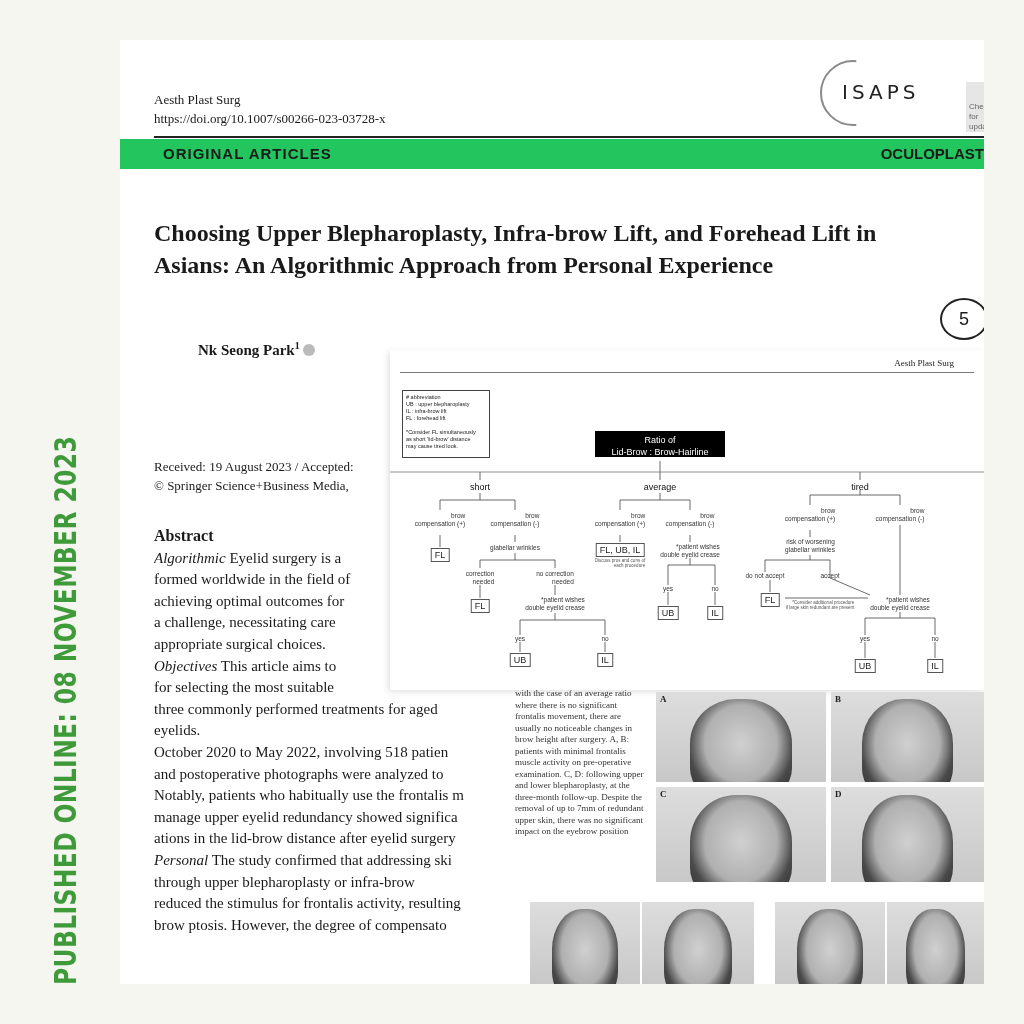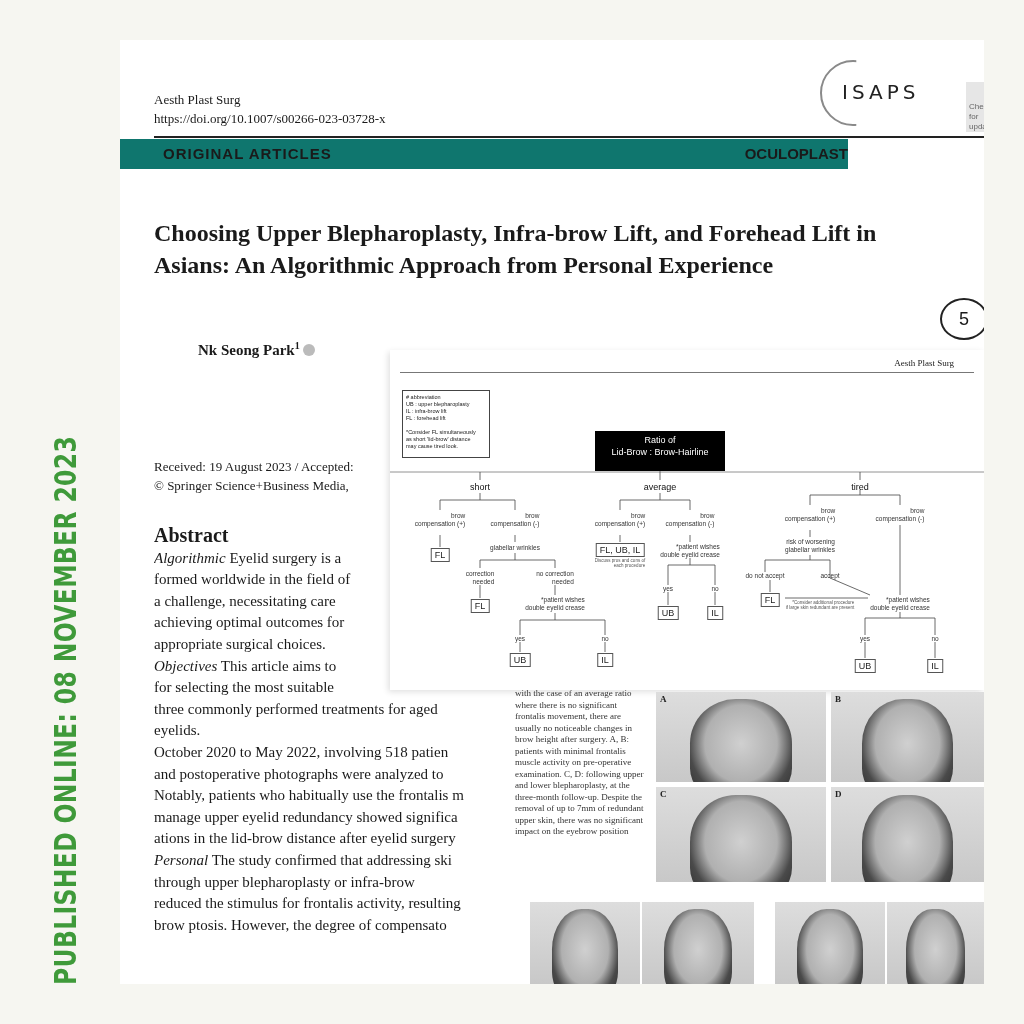--- a/index.html
+++ b/index.html
@@ -33,21 +33,21 @@
     position: absolute; left: 22px; top: 20px;
     font-family: "DejaVu Sans", sans-serif; font-size: 20px; letter-spacing: 4px; color: #222;
   }
   .check-updates {
     position: absolute; left: 846px; top: 42px; width: 30px; height: 50px;
     background: #e6e6e6; font-family: "Liberation Sans", sans-serif; font-size: 8px; color: #666;
     padding: 20px 0 0 3px; line-height: 10px;
   }
   .rule { position: absolute; left: 34px; top: 96px; width: 830px; height: 2px; background: #222; }
   .section-bar {
-    position: absolute; left: 0; top: 99px; width: 728px; height: 30px; background: #0f766e;
+    position: absolute; left: 0; top: 99px; width: 864px; height: 30px; background: #22c55e;
     font-family: "Liberation Sans", sans-serif; font-weight: bold; font-size: 15px; letter-spacing: 1px;
   }
   .section-left { position: absolute; left: 43px; top: 6px; }
   .section-right { position: absolute; right: 0; top: 6px; letter-spacing: 0; }
 
   .title {
     position: absolute; left: 34px; top: 177px; width: 800px;
     font-weight: bold; font-size: 24px; line-height: 32px;
   }
   .author { position: absolute; left: 34px; top: 300px; font-weight: bold; font-size: 15px; margin-left: 44px; }
@@ -57,21 +57,21 @@
     background: #bbb; margin-left: 3px; vertical-align: -1px;
   }
   .page-badge {
     position: absolute; left: 820px; top: 258px; width: 48px; height: 42px;
     border: 2px solid #222; border-radius: 50%;
     font-family: "Liberation Sans", sans-serif; font-size: 18px; text-align: center; line-height: 38px;
   }
 
   .dates { position: absolute; left: 34px; top: 417px; font-size: 13px; line-height: 19px; white-space: nowrap; }
   .abstract { position: absolute; left: 34px; top: 485px; width: 380px; font-size: 15px; line-height: 21.6px; }
-  .abstract h3 { font-size: 20px; font-weight: bold; margin-bottom: 1px; }
+  .abstract h3 { font-size: 16px; font-weight: bold; margin-bottom: 1px; }
   .abstract p { text-align: justify; white-space: nowrap; overflow: hidden; }
   .abstract i { font-style: italic; }
 
   
   .fig-page {
     position: absolute; left: 270px; top: 310px; width: 594px; height: 340px;
     background: #fff; box-shadow: -2px 2px 6px rgba(0,0,0,0.12);
   }
   .fig-header { position: absolute; right: 30px; top: 8px; font-size: 9px; }
   .fig-rule { position: absolute; left: 10px; top: 22px; width: 574px; height: 1px; background: #777; }
@@ -80,21 +80,21 @@
     border: 1px solid #444; font-family: "Liberation Sans", sans-serif; font-size: 5.5px; line-height: 7px;
     padding: 3px;
   }
   .node {
     position: absolute; font-family: "Liberation Sans", sans-serif; font-size: 6.5px; line-height: 8px;
     text-align: right; color: #333; white-space: nowrap; transform: translateX(-50%);
   }
   .node.big { font-size: 9px; color: #111; }
   .node.tiny { font-size: 4.5px; line-height: 5px; color: #555; }
   .root {
-    position: absolute; left: 205px; top: 81px; width: 130px; height: 40px;
+    position: absolute; left: 205px; top: 81px; width: 130px; height: 26px;
     background: #000; color: #fff; font-family: "Liberation Sans", sans-serif; font-size: 9px;
     text-align: center; line-height: 12px; padding-top: 3px;
   }
   .outcome {
     position: absolute; border: 1.5px solid #555; background: #fff;
     font-family: "Liberation Sans", sans-serif; font-size: 9px; text-align: center;
     padding: 1px 3px; transform: translateX(-50%); white-space: nowrap; color: #222;
   }
   .lines { position: absolute; left: 0; top: 0; }
 
@@ -145,22 +145,22 @@
   <div class="dates">
     <div>Received: 19 August 2023 / Accepted:</div>
     <div>© Springer Science+Business Media,</div>
   </div>
 
   <div class="abstract">
     <h3>Abstract</h3>
     <div id="abstract-lines">
         <p><i>Algorithmic</i> Eyelid surgery is a</p>
         <p>formed worldwide in the field of</p>
+        <p>achieving optimal outcomes for</p>
         <p>a challenge, necessitating care</p>
-        <p>achieving optimal outcomes for</p>
         <p>appropriate surgical choices.</p>
         <p><i>Objectives</i> This article aims to</p>
         <p>for selecting the most suitable</p>
         <p>three commonly performed treatments for aged</p>
         <p>eyelids.</p>
         <p>October 2020 to May 2022, involving 518 patien</p>
         <p>and postoperative photographs were analyzed to</p>
         <p>Notably, patients who habitually use the frontalis m</p>
         <p>manage upper eyelid redundancy showed significa</p>
         <p>ations in the lid-brow distance after eyelid surgery</p>

